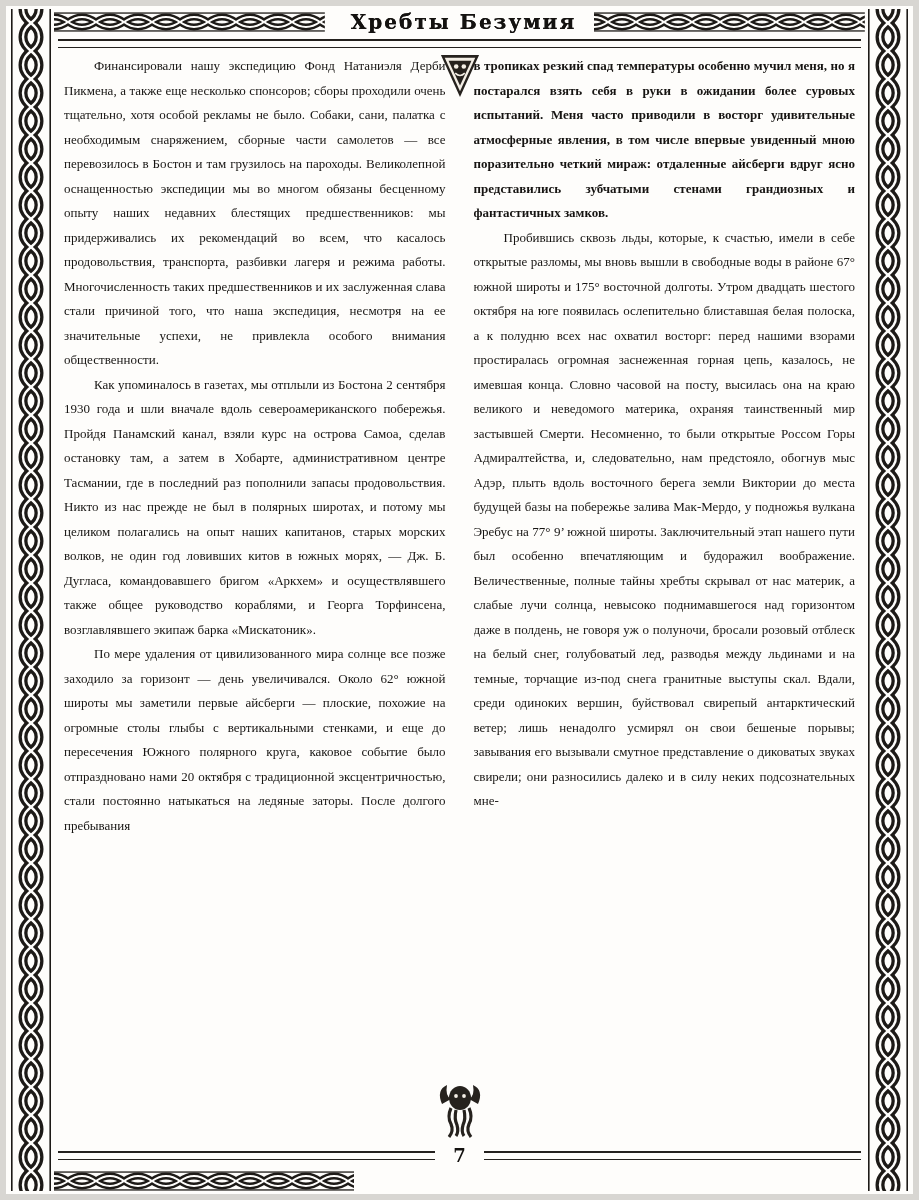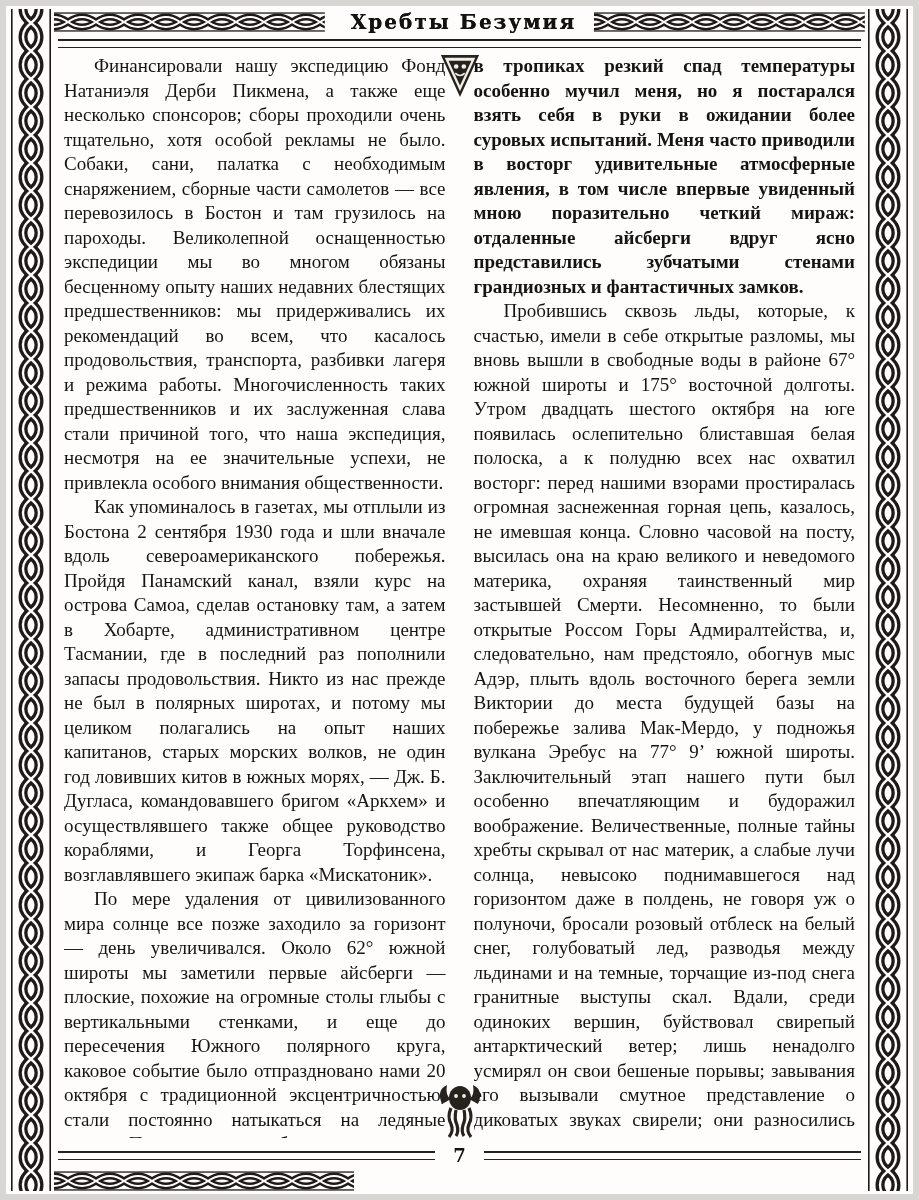--- a/index.html
+++ b/index.html
@@ -45,21 +45,21 @@
   .rule-top{position:absolute;left:52px;right:52px;top:33px;}
   
   .content{
     position:absolute;left:58px;right:58px;top:48px;bottom:56px;
     display:flex;gap:28px;
     overflow:hidden;
   }
   .col{
     flex:1 1 0;
     text-align:justify;
-    font-size:19px;
+    font-size:13px;
     line-height:24.5px;
     color:#161412;
     hyphens:auto;
     overflow:hidden;
   }
   .col p{margin:0;text-indent:30px;}
   .col p.continuation{text-indent:0;font-weight:bold;}
   
   .emblem{position:absolute;left:50%;transform:translateX(-50%);}
   .emblem-top{top:46px;}

